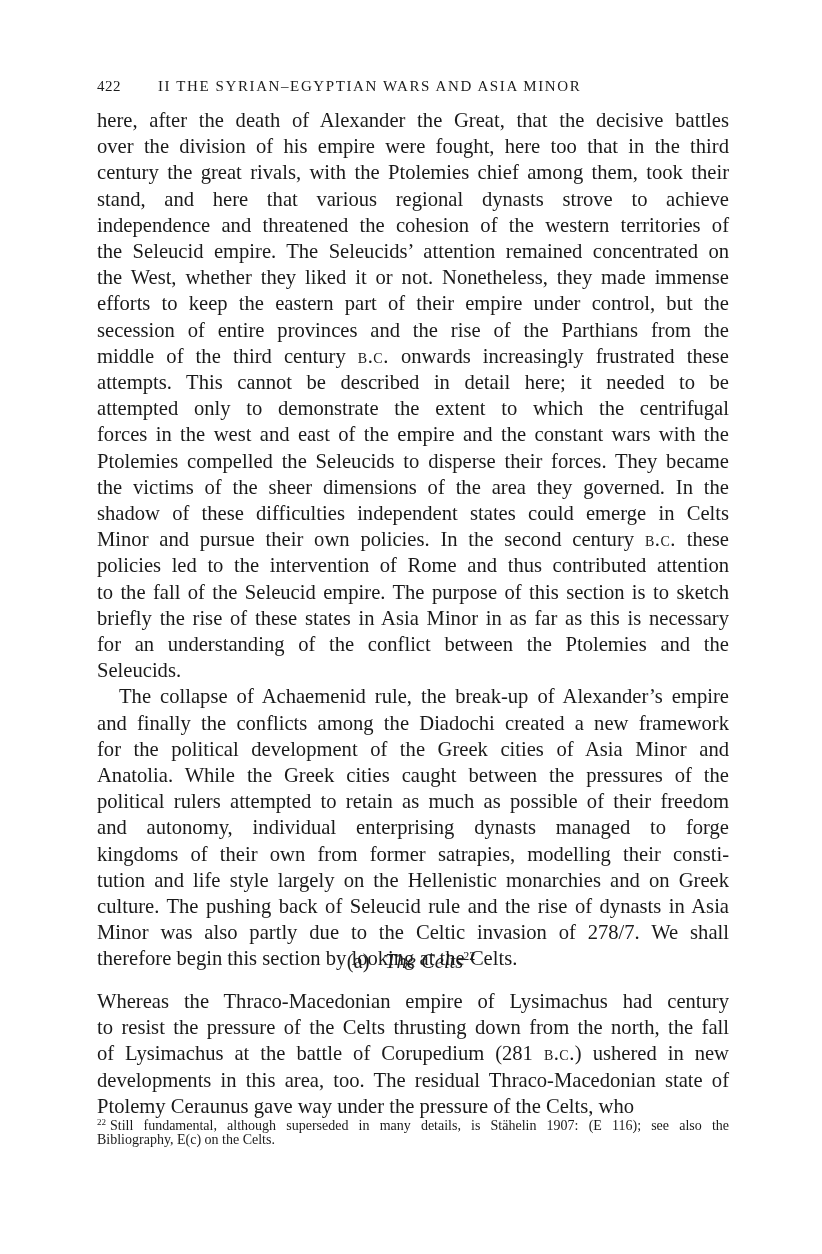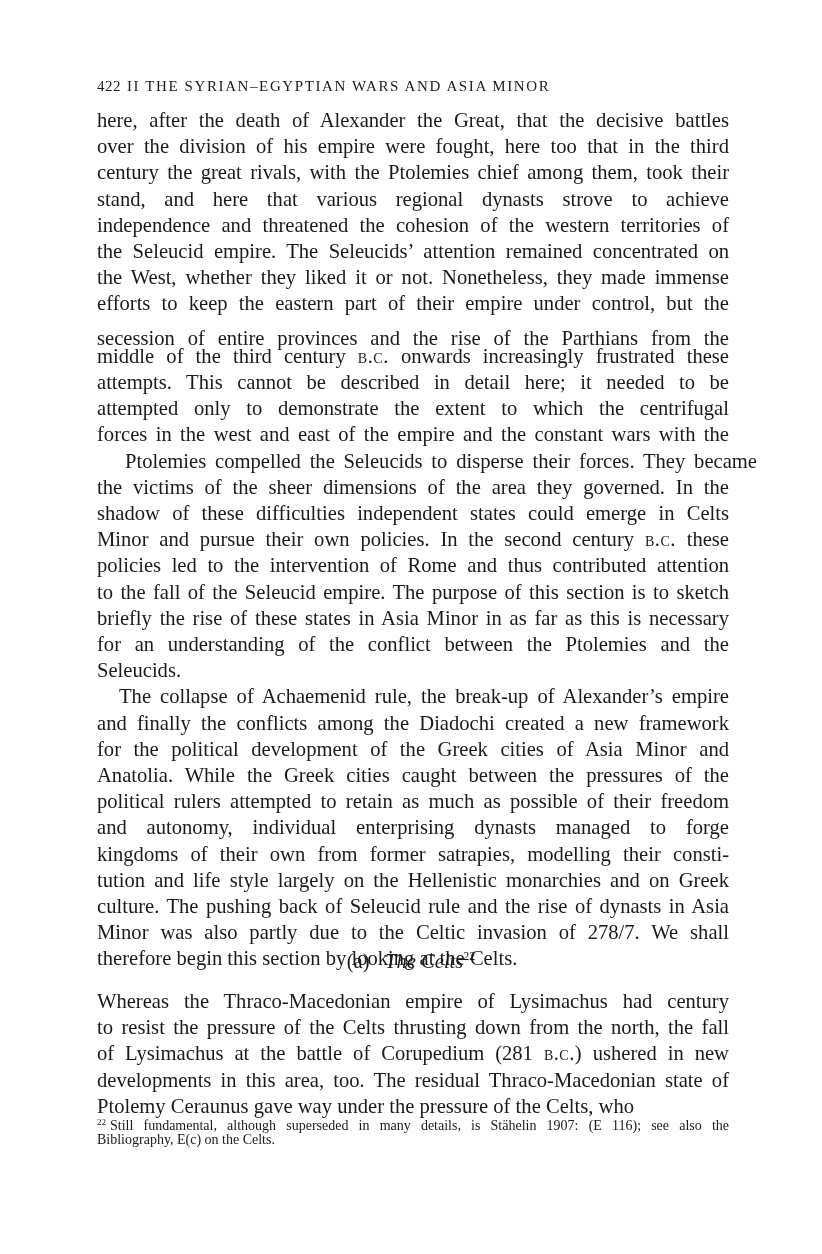--- a/index.html
+++ b/index.html
@@ -2,21 +2,21 @@
 <html><head>
 <meta charset="utf-8">
 <style>
   html, body { margin: 0; padding: 0; background: #ffffff; }
   body { width: 822px; height: 1254px; position: relative; overflow: hidden;
          font-family: "Liberation Serif", "DejaVu Serif", serif; color: #1a1a1a; }
   .page { position: absolute; left: 0; top: 0; width: 660px; height: 1254px; }
   .running-head { position: absolute; top: 78px; left: 97px; width: 632px; height: 22px;
                   font-size: 15px; letter-spacing: 1.6px; }
   .running-head .folio { position: absolute; left: 0; top: 0; letter-spacing: 0.5px; }
-  .running-head .title { position: absolute; left: 30px; top: 0; white-space: nowrap; }
+  .running-head .title { position: absolute; left: 61px; top: 0; white-space: nowrap; }
   .line { position: absolute; left: 97px; width: 632px; height: 26px; font-size: 20.6px;
           line-height: 26px; white-space: nowrap; text-align: justify; text-align-last: justify; }
   .line.last { text-align-last: left; }
   .line.indent { left: 119px; width: 610px; }
   .sc { font-variant: small-caps; text-transform: lowercase; letter-spacing: 0.5px; }
   .heading { position: absolute; top: 944px; left: 0; width: 822px; text-align: center;
              font-size: 20.6px; line-height: 24px; }
   .heading .ital { font-style: italic; }
   .heading sup { font-size: 12px; vertical-align: 8px; }
   .fn-line { position: absolute; left: 97px; width: 632px; font-size: 14px; line-height: 18px;
@@ -37,26 +37,26 @@
 
   <div id="p1">
       <div class="line" style="top: 107px;">here, after the death of Alexander the Great, that the decisive battles</div>
       <div class="line" style="top: 133.2px;">over the division of his empire were fought, here too that in the third</div>
       <div class="line" style="top: 159.4px;">century the great rivals, with the Ptolemies chief among them, took their</div>
       <div class="line" style="top: 185.6px;">stand, and here that various regional dynasts strove to achieve</div>
       <div class="line" style="top: 211.8px;">independence and threatened the cohesion of the western territories of</div>
       <div class="line" style="top: 238px;">the Seleucid empire. The Seleucids’ attention remained concentrated on</div>
       <div class="line" style="top: 264.2px;">the West, whether they liked it or not. Nonetheless, they made immense</div>
       <div class="line" style="top: 290.4px;">efforts to keep the eastern part of their empire under control, but the</div>
-      <div class="line" style="top: 316.6px; margin-top: 8px;">secession of entire provinces and the rise of the Parthians from the</div>
+      <div class="line" style="top: 316.6px;">secession of entire provinces and the rise of the Parthians from the</div>
       <div class="line" style="top: 342.8px;">middle of the third century <span class="sc">B.C.</span> onwards increasingly frustrated these</div>
       <div class="line" style="top: 369px;">attempts. This cannot be described in detail here; it needed to be</div>
       <div class="line" style="top: 395.2px;">attempted only to demonstrate the extent to which the centrifugal</div>
       <div class="line" style="top: 421.4px;">forces in the west and east of the empire and the constant wars with the</div>
-      <div class="line" style="top: 447.6px; margin-left: 28px;">Ptolemies compelled the Seleucids to disperse their forces. They became</div>
+      <div class="line" style="top: 447.6px;">Ptolemies compelled the Seleucids to disperse their forces. They became</div>
       <div class="line" style="top: 473.8px;">the victims of the sheer dimensions of the area they governed. In the</div>
       <div class="line" style="top: 500px;">shadow of these difficulties independent states could emerge in Celts</div>
       <div class="line" style="top: 526.2px;">Minor and pursue their own policies. In the second century <span class="sc">B.C.</span> these</div>
       <div class="line" style="top: 552.4px;">policies led to the intervention of Rome and thus contributed attention</div>
       <div class="line" style="top: 578.6px;">to the fall of the Seleucid empire. The purpose of this section is to sketch</div>
       <div class="line" style="top: 604.8px;">briefly the rise of these states in Asia Minor in as far as this is necessary</div>
       <div class="line" style="top: 631px;">for an understanding of the conflict between the Ptolemies and the</div>
       <div class="line last" style="top: 657.2px;">Seleucids.</div>
     </div>
   <div id="p2">

